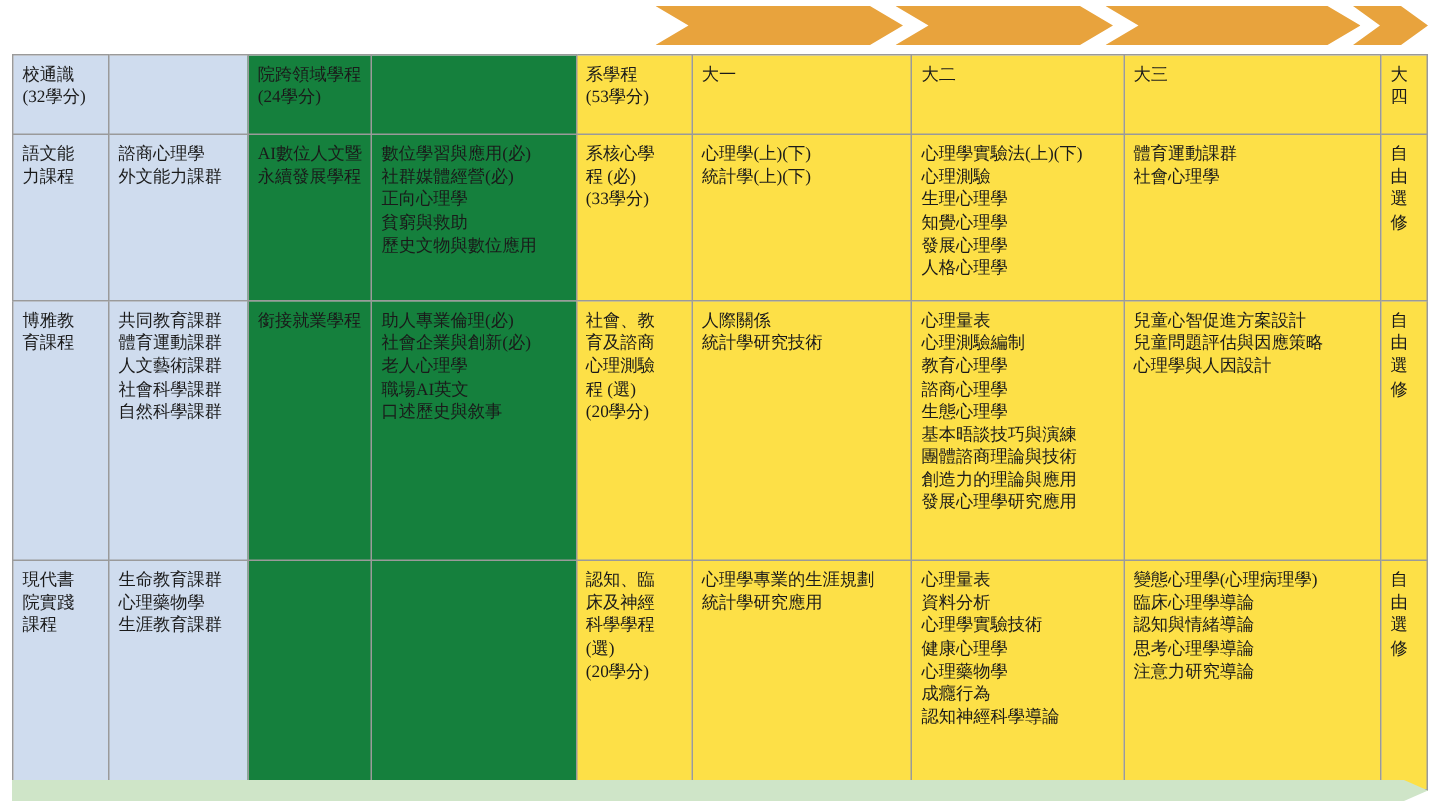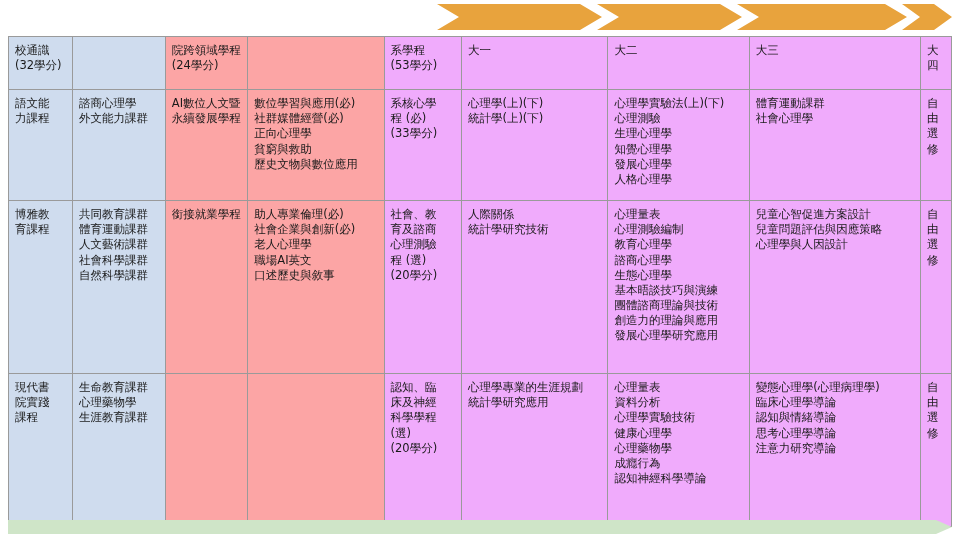--- a/index.html
+++ b/index.html
@@ -10,20 +10,21 @@
   body {
     width: 960px;
     height: 540px;
     font-family: "DejaVu Sans", "Liberation Sans", sans-serif;
     overflow: hidden;
   }
   #stage {
     position: relative;
     width: 960px;
     height: 384px;
+    font-family: Liberation Serif, serif;
   }
 
   
   .arrow-band {
     position: absolute;
     left: 0;
     top: 0;
     width: 960px;
     height: 34px;
   }
@@ -74,22 +75,22 @@
   col.c2 { width: 80px; }
   col.c3 { width: 132px; }
   col.c4 { width: 75px; }
   col.c5 { width: 142px; }
   col.c6 { width: 137px; }
   col.c7 { width: 166px; }
   col.c8 { width: 30px; }
 
   
   .fill-blue  { background: #cfdcee; }
-  .fill-green { background: #fca5a5; }
-  .fill-yellow{ background: #f0abfc; }
+  .fill-green { background: #15803d; }
+  .fill-yellow{ background: #fde047; }
 
   .row-head td { height: 40px; }
   tr.r1 td { height: 98px; }
   tr.r2 td { height: 160px; margin-left: 33px; }
   tr.r3 td { height: 140px; }
 
   .cell-lines { white-space: pre-line; }
   .narrow { padding-left: 5px; padding-right: 3px; letter-spacing: 0; }
 </style>
 </head>

